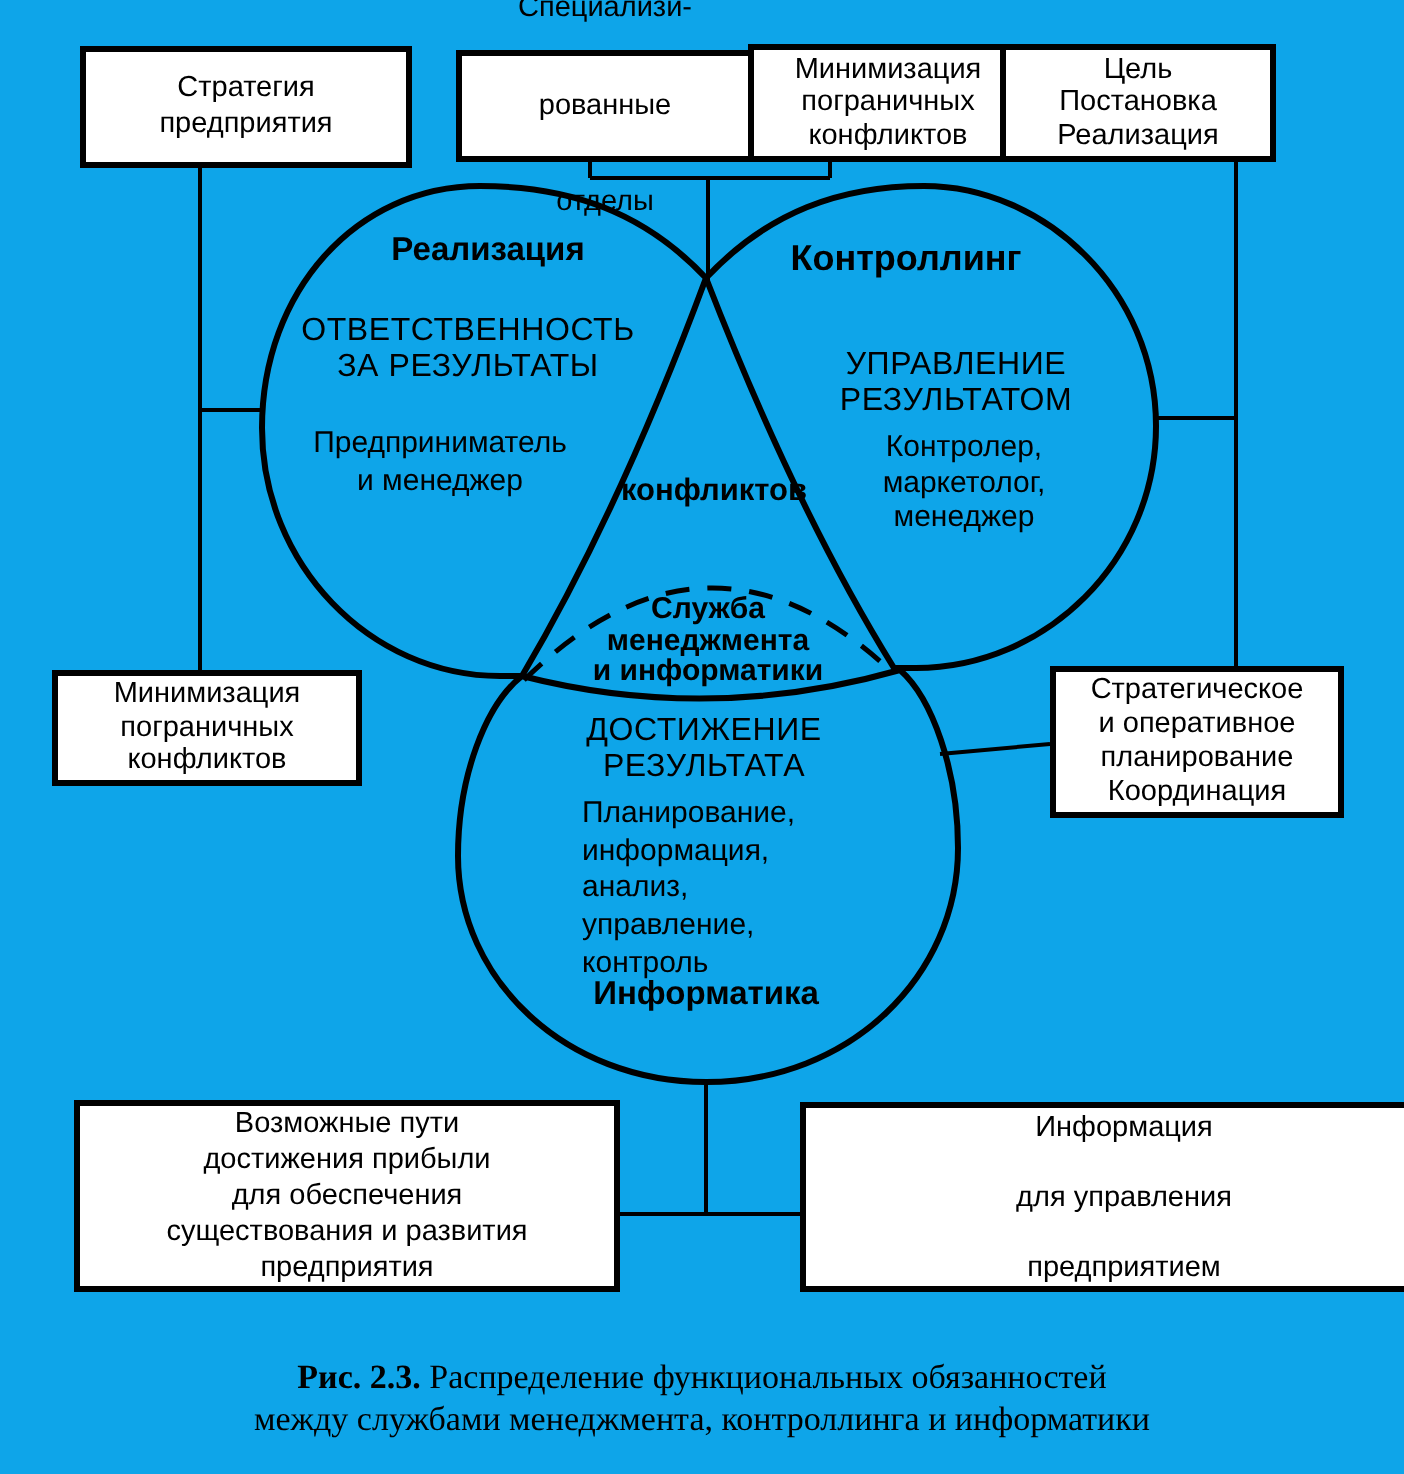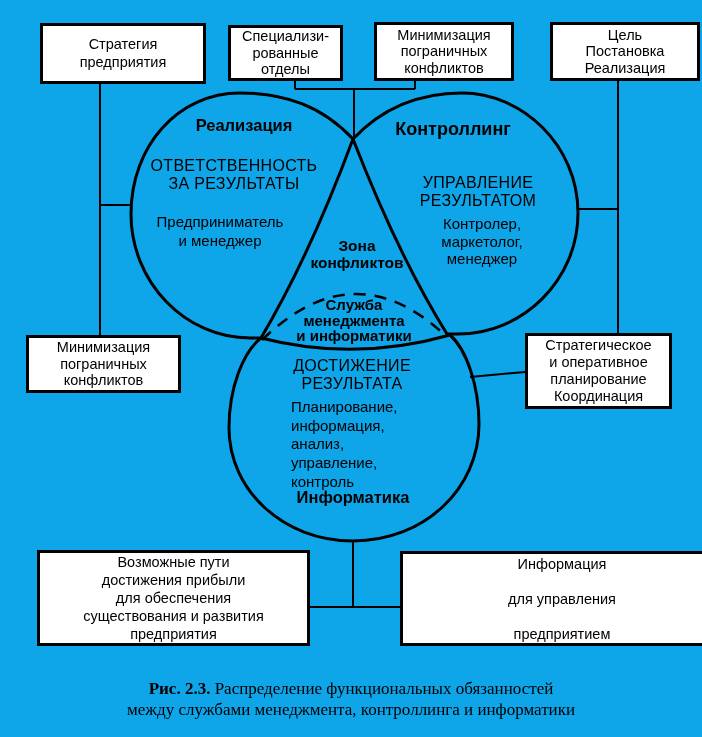--- a/index.html
+++ b/index.html
@@ -44,33 +44,33 @@
                C229 388,243 352,261 338 Z"></path>
       <path stroke-width="2.5" stroke-dasharray="12 9" d="M262 340 Q354 250,446 336"></path>
     </g>
   </svg>
 
   <div class="box" style="left:40px;top:23px;width:166px;height:61px;">
     <div class="bl">Стратегия</div>
     <div class="bl">предприятия</div>
   </div>
 
-  <div class="box" style="left:228px;top:25px;width:115px;height:56px;line-height:16.5px;">
+  <div class="box" style="left:228px;top:25px;width:149px;height:56px;line-height:16.5px;gap:32px;">
     <div class="bl">Специализи-</div>
     <div class="bl">рованные</div>
     <div class="bl">отделы</div>
   </div>
 
   <div class="box" style="left:374px;top:22px;width:140px;height:59px;line-height:16.5px;">
     <div class="bl">Минимизация</div>
     <div class="bl">пограничных</div>
     <div class="bl">конфликтов</div>
   </div>
 
-  <div class="box" style="left:550px;top:22px;width:150px;height:59px;line-height:16.5px;">
+  <div class="box" style="left:500px;top:22px;width:138px;height:59px;line-height:16.5px;">
     <div class="bl">Цель</div>
     <div class="bl">Постановка</div>
     <div class="bl">Реализация</div>
   </div>
 
   <div class="box" style="left:26px;top:335px;width:155px;height:58px;line-height:16.5px;">
     <div class="bl">Минимизация</div>
     <div class="bl">пограничных</div>
     <div class="bl">конфликтов</div>
   </div>
@@ -115,21 +115,20 @@
     <div>РЕЗУЛЬТАТОМ</div>
   </div>
 
   <div class="lbl" style="left:392px;top:215px;width:180px;font-size:15px;line-height:17.5px;">
     <div>Контролер,</div>
     <div>маркетолог,</div>
     <div>менеджер</div>
   </div>
 
   <div class="lbl bold" style="left:277px;top:238px;width:160px;font-size:15.5px;line-height:16.5px;">
-    <div>Зона</div>
     <div>конфликтов</div>
   </div>
 
   <div class="lbl bold" style="left:254px;top:297px;width:200px;font-size:15px;line-height:15.5px;">
     <div>Служба</div>
     <div>менеджмента</div>
     <div>и информатики</div>
   </div>
 
   <div class="lbl caps" style="left:252px;top:357px;width:200px;font-size:16px;line-height:17.5px;text-align:center;">

